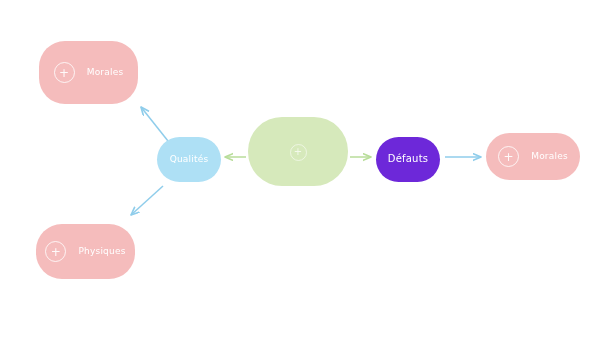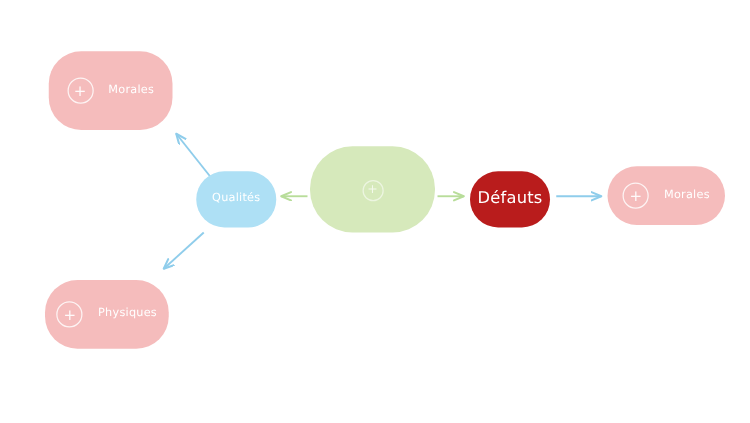--- a/index.html
+++ b/index.html
@@ -38,21 +38,21 @@
     margin-bottom:2px;
   }
 
   
   #node-qualites{
     left:157px;top:137px;width:64px;height:45px;
     background:#aee0f5;border-radius:23px;font-size:9px;
   }
   #node-defauts{
     left:376px;top:137px;width:64px;height:45px;
-    background:#b91c1c;border-radius:23px;font-size:13px;align-items:center;
+    background:#6d28d9;border-radius:23px;font-size:10px;align-items:center;
   }
 
   
   .leaf{background:#f5bcbc;border-radius:26px;font-size:9px;gap:12px;}
   #node-morales-top{left:39px;top:41px;width:99px;height:63px;}
   #node-physiques{left:36px;top:224px;width:99px;height:55px;}
   #node-morales-right{left:486px;top:133px;width:94px;height:47px;}
 </style>
 </head>
 <body>

